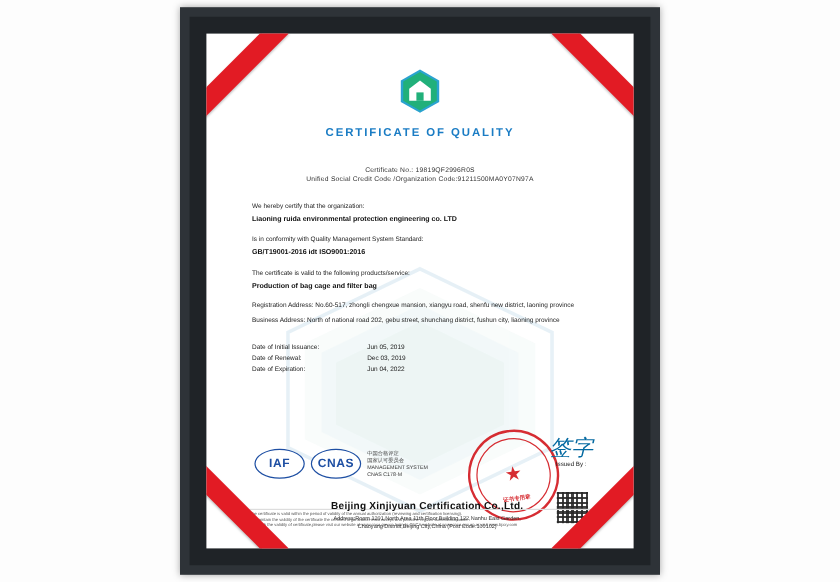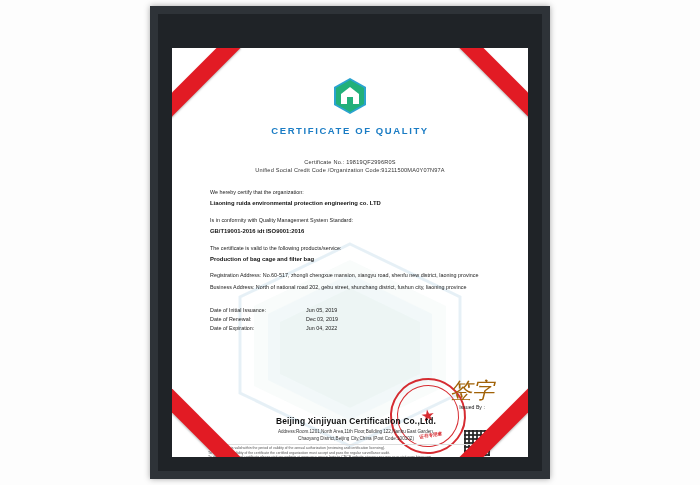--- a/index.html
+++ b/index.html
@@ -19,21 +19,20 @@
   }
   .frame-inner{
     position:absolute;left:8px;top:8px;right:8px;bottom:8px;
     background:#1f2327;
   }
   
   .paper{
     position:absolute;left:14px;top:14px;right:14px;bottom:14px;
     background:#ffffff;
     overflow:hidden;
-    margin-top:20px;
   }
   
   .ribbon{
     position:absolute;width:120px;height:17px;background:#e21b24;
     box-shadow:0 1px 2px rgba(0,0,0,.25);
   }
   .ribbon.tl{left:-40px;top:28px;transform:rotate(-45deg);}
   .ribbon.tr{right:-40px;top:28px;transform:rotate(45deg);}
   .ribbon.bl{left:-40px;bottom:28px;transform:rotate(45deg);}
   .ribbon.br{right:-40px;bottom:28px;transform:rotate(-45deg);}
@@ -86,21 +85,21 @@
     transform:rotate(-8deg);
     opacity:.92;
   }
   .seal .star{position:absolute;left:50%;top:50%;transform:translate(-50%,-50%);font-size:16px;line-height:16px;color:#d31b21;}
   .sealtxt{position:absolute;left:0;right:0;bottom:14px;text-align:center;font-size:4.6px;font-weight:bold;}
   .sealring{position:absolute;left:5px;top:5px;right:5px;bottom:5px;border:1px solid #d31b21;border-radius:50%;}
 
   .signature{
     position:absolute;right:34px;top:336px;text-align:center;color:#222;
   }
-  .sigmark{font-family:Liberation Mono, monospace;font-style:italic;font-size:22px;color:#a16207;line-height:18px;}
+  .sigmark{font-family:Liberation Sans, sans-serif;font-style:italic;font-size:18px;color:#0369a1;line-height:18px;}
   .siglabel{font-size:5.2px;margin-top:2px;}
 
   
   .qr{position:absolute;right:38px;top:382px;width:26px;height:26px;
      background:
        repeating-linear-gradient(90deg,#222 0 2px,#fff 2px 4px),
        repeating-linear-gradient(0deg,#222 0 2px,#fff 2px 4px);
      background-blend-mode:multiply;opacity:.85;}
 
   .finetext{position:absolute;left:36px;right:34px;top:398px;color:#555;}
@@ -166,20 +165,30 @@
           <div class="drow">
             <span class="dlabel">Date of Renewal:</span>
             <span class="dval">Dec 03, 2019</span>
           </div>
           <div class="drow">
             <span class="dlabel">Date of Expiration:</span>
             <span class="dval">Jun 04, 2022</span>
           </div>
         </div>
 
+        <div class="marks">
+          <div class="oval">IAF</div>
+          <div class="oval">CNAS</div>
+          <div class="marktext">
+            <div class="cn">中国合格评定</div>
+            <div class="cn">国家认可委员会</div>
+            <div>MANAGEMENT SYSTEM</div>
+            <div>CNAS C178-M</div>
+          </div>
+        </div>
 
         <div class="seal">
           <div class="sealring"></div>
           <div class="star">★</div>
           <div class="sealtxt">证书专用章</div>
         </div>
 
         <div class="signature">
           <div class="sigmark">签字</div>
           <div class="siglabel">Issued By :</div>

